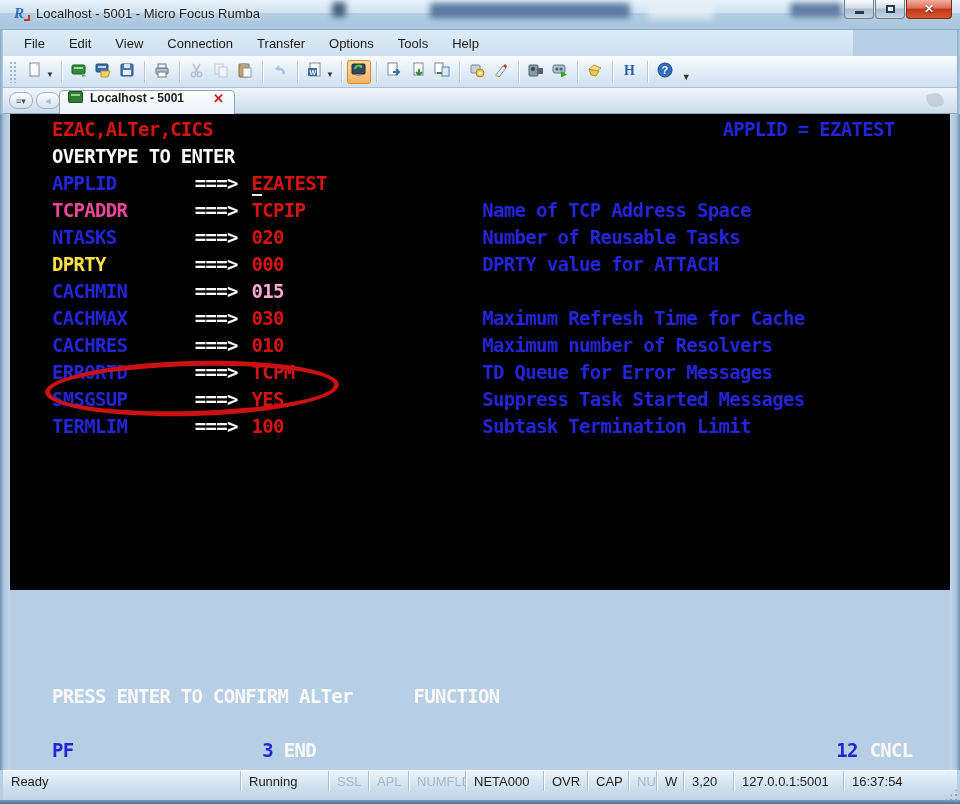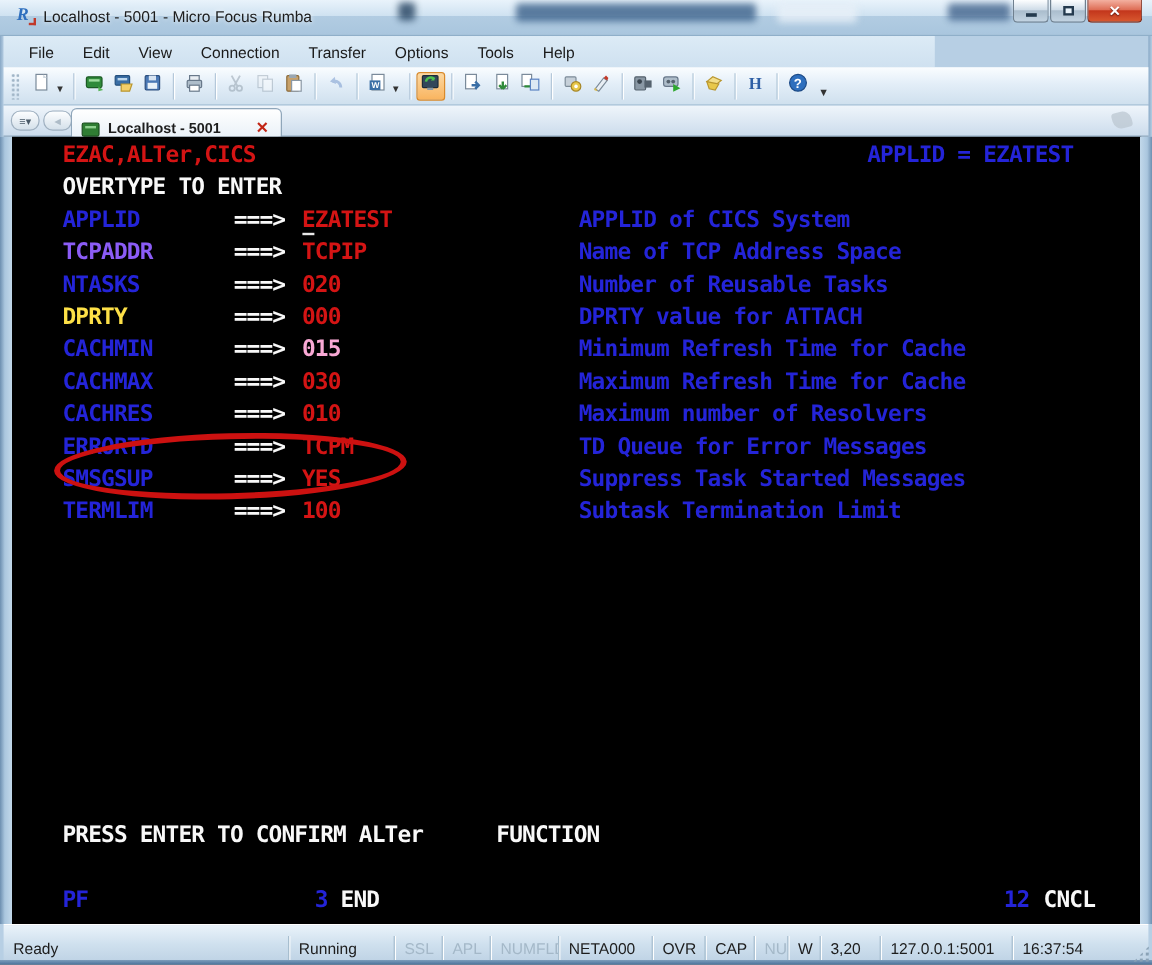--- a/index.html
+++ b/index.html
@@ -18,21 +18,21 @@
   .win-controls { position:absolute; right:8px; top:0; display:flex; }
   .win-btn { width:30px; height:19px; border:1px solid #70808f; border-top:none; border-radius:0 0 4px 4px;
     background:linear-gradient(#fdfeff,#cfdce8 45%,#aabdcd 50%,#c3d4e2); display:flex; align-items:center; justify-content:center;
     margin-left:1px; }
   .win-btn.close { width:46px; background:linear-gradient(#f3b0a0,#de6d55 45%,#c3361c 50%,#d8582f); border-color:#7c2a18; }
   .glyph-min { width:9px; height:3px; background:#243a4e; margin-top:6px; }
   .glyph-restore { width:9px; height:8px; border:2px solid #243a4e; background:#e8f2fa; }
   .glyph-close { color:#fff; font-weight:bold; font-size:12px; text-shadow:0 1px 1px #5a1005; }
 
   
-  .menubar { position:absolute; left:3px; top:30px; width:776px; height:26px;
+  .menubar { position:absolute; left:3px; top:30px; width:850px; height:26px;
     background:linear-gradient(#dcebf6,#cfe1f0); display:flex; align-items:center; padding-left:12px; }
   .menu-item { font-size:13px; color:#1a1a1a; padding:3px 9px; margin-right:6px; border-radius:2px; cursor:default; }
 
   
   .toolbar { position:absolute; left:3px; top:56px; width:954px; height:32px;
     background:linear-gradient(#fafdff,#e3eef8 45%,#cfe0ee); border-bottom:1px solid #aac2d6;
     display:flex; align-items:center; padding-left:4px; }
   .grip { width:7px; height:22px; margin:0 4px 0 2px;
     background-image:radial-gradient(circle at 2px 2px, #9fb4c6 1px, transparent 1.3px);
     background-size:4px 4px; }
@@ -49,40 +49,40 @@
   
   .tabstrip { position:absolute; left:3px; top:88px; width:954px; height:26px;
     background:linear-gradient(#eff5fb,#ccdcec); border-bottom:1px solid #8fa6ba; }
   .tab-nav { position:absolute; left:6px; top:4px; display:flex; }
   .tab-nav-btn { width:24px; height:17px; border:1px solid #9fb0c0; border-radius:8px;
     background:linear-gradient(#fdfeff,#d4e0ea); display:flex; align-items:center; justify-content:center;
     margin-right:3px; font-size:9px; color:#4a5a68; }
   .tab-nav-btn.disabled { color:#aebcc8; }
   .tab { position:absolute; left:56px; top:2px; width:176px; height:24px;
     background:linear-gradient(#ffffff,#eaf1f8); border:1px solid #8fa6ba; border-bottom:none;
-    border-radius:5px 5px 0 0; display:flex; align-items:flex-end; padding:0 8px; }
+    border-radius:5px 5px 0 0; display:flex; align-items:flex-start; padding:0 8px; }
   .tab-term-icon { width:15px; height:12px; background:#2f7d33; border:1px solid #1c4f20; border-radius:2px; margin-right:7px; position:relative; }
   .tab-term-icon:before { content:""; position:absolute; left:2px; top:2px; right:2px; height:2px; background:#8fd08f; }
   .tab-label { font-size:12px; font-weight:bold; color:#1d1d1d; flex:1; }
   .tab-close { color:#c22515; font-weight:bold; font-size:13px; padding:0 2px; }
   .tab-page-icon { position:absolute; right:14px; top:5px; width:16px; height:14px;
     background:#b9c4ce; border-radius:3px 8px 3px 8px; opacity:.7; transform:rotate(-15deg); }
 
   
-  .terminal { position:absolute; left:10px; top:114px; width:941px; height:656px; background:#000;
+  .terminal { position:absolute; left:10px; top:114px; width:941px; height:476px; background:#000;
     font-family:"DejaVu Sans Mono", monospace; font-weight:bold; font-size:19px; letter-spacing:-0.7px; }
   .trow { position:absolute; left:0; height:27px; width:100%; }
   .tseg { position:absolute; top:0; white-space:pre; }
   .cursor-char { border-bottom:2px solid #e8e8e8; }
   .annotation-ellipse { position:absolute; border-style:solid; border-radius:50%;
     transform:rotate(-1.5deg); pointer-events:none; }
 
   
   .statusbar { position:absolute; left:3px; top:770px; width:954px; height:30px;
-    background:linear-gradient(#eaf3fa,#cfe0ee 55%,#c0d4e6); border-top:1px solid #ffffff; display:flex; align-items:flex-end; }
+    background:linear-gradient(#eaf3fa,#cfe0ee 55%,#c0d4e6); border-top:1px solid #ffffff; display:flex; align-items:flex-start; }
   .sb-seg { height:20px; display:flex; align-items:center; padding-left:8px; font-size:13px; color:#1d1d1d;
     border-left:1px solid #a7becf; box-shadow:inset 1px 0 0 #ffffff; overflow:hidden; flex-shrink:0; }
   .sb-seg:first-child { border-left:none; box-shadow:none; }
   .sb-seg.disabled { color:#a4b8c8; }
   .resize-grip { position:absolute; right:2px; bottom:2px; width:14px; height:14px;
     background-image:radial-gradient(circle at 2px 2px, #8aa2b6 1.2px, transparent 1.5px);
     background-size:5px 5px; clip-path:polygon(100% 0, 100% 100%, 0 100%); }
 
   
   .edge-left, .edge-right { position:absolute; top:114px; height:656px; width:10px;
@@ -339,45 +339,43 @@
         <span class="tseg" style="left: 42px; color: rgb(212, 20, 20);">EZAC,ALTer,CICS</span>
         <span class="tseg" style="left: 712.625px; color: rgb(36, 36, 216);">APPLID = EZATEST</span>
       </div>
       <div class="trow" style="top: 31px;">
         <span class="tseg" style="left: 42px; color: rgb(248, 248, 248);">OVERTYPE TO ENTER</span>
       </div>
       <div class="trow" style="top: 58px;">
         <span class="tseg" style="left: 42px; color: rgb(36, 36, 216);">APPLID</span>
         <span class="tseg" style="left: 184.709px; color: rgb(248, 248, 248);">===&gt;</span>
         <span class="tseg" style="left: 241.578px; color: rgb(212, 20, 20);"><span class="cursor-char">E</span>ZATEST</span>
-        <span class="tseg" style="left: 472.273px; color: rgb(36, 36, 216);">APPLID of CICS System</span>
       </div>
       <div class="trow" style="top: 85px;">
-        <span class="tseg" style="left: 42px; color: #8b5cf6;">TCPADDR</span>
+        <span class="tseg" style="left: 42px; color: #ec4899;">TCPADDR</span>
         <span class="tseg" style="left: 184.709px; color: rgb(248, 248, 248);">===&gt;</span>
         <span class="tseg" style="left: 241.578px; color: rgb(212, 20, 20);">TCPIP</span>
         <span class="tseg" style="left: 472.273px; color: rgb(36, 36, 216);">Name of TCP Address Space</span>
       </div>
       <div class="trow" style="top: 112px;">
         <span class="tseg" style="left: 42px; color: rgb(36, 36, 216);">NTASKS</span>
         <span class="tseg" style="left: 184.709px; color: rgb(248, 248, 248);">===&gt;</span>
         <span class="tseg" style="left: 241.578px; color: rgb(212, 20, 20);">020</span>
         <span class="tseg" style="left: 472.273px; color: rgb(36, 36, 216);">Number of Reusable Tasks</span>
       </div>
       <div class="trow" style="top: 139px;">
         <span class="tseg" style="left: 42px; color: #fde047;">DPRTY</span>
         <span class="tseg" style="left: 184.709px; color: rgb(248, 248, 248);">===&gt;</span>
         <span class="tseg" style="left: 241.578px; color: rgb(212, 20, 20);">000</span>
         <span class="tseg" style="left: 472.273px; color: rgb(36, 36, 216);">DPRTY value for ATTACH</span>
       </div>
       <div class="trow" style="top: 166px;">
         <span class="tseg" style="left: 42px; color: rgb(36, 36, 216);">CACHMIN</span>
         <span class="tseg" style="left: 184.709px; color: rgb(248, 248, 248);">===&gt;</span>
         <span class="tseg" style="left: 241.578px; color: #f9a8d4;">015</span>
-        <span class="tseg" style="left: 472.273px; color: rgb(36, 36, 216);">Minimum Refresh Time for Cache</span>
       </div>
       <div class="trow" style="top: 193px;">
         <span class="tseg" style="left: 42px; color: rgb(36, 36, 216);">CACHMAX</span>
         <span class="tseg" style="left: 184.709px; color: rgb(248, 248, 248);">===&gt;</span>
         <span class="tseg" style="left: 241.578px; color: rgb(212, 20, 20);">030</span>
         <span class="tseg" style="left: 472.273px; color: rgb(36, 36, 216);">Maximum Refresh Time for Cache</span>
       </div>
       <div class="trow" style="top: 220px;">
         <span class="tseg" style="left: 42px; color: rgb(36, 36, 216);">CACHRES</span>
         <span class="tseg" style="left: 184.709px; color: rgb(248, 248, 248);">===&gt;</span>

